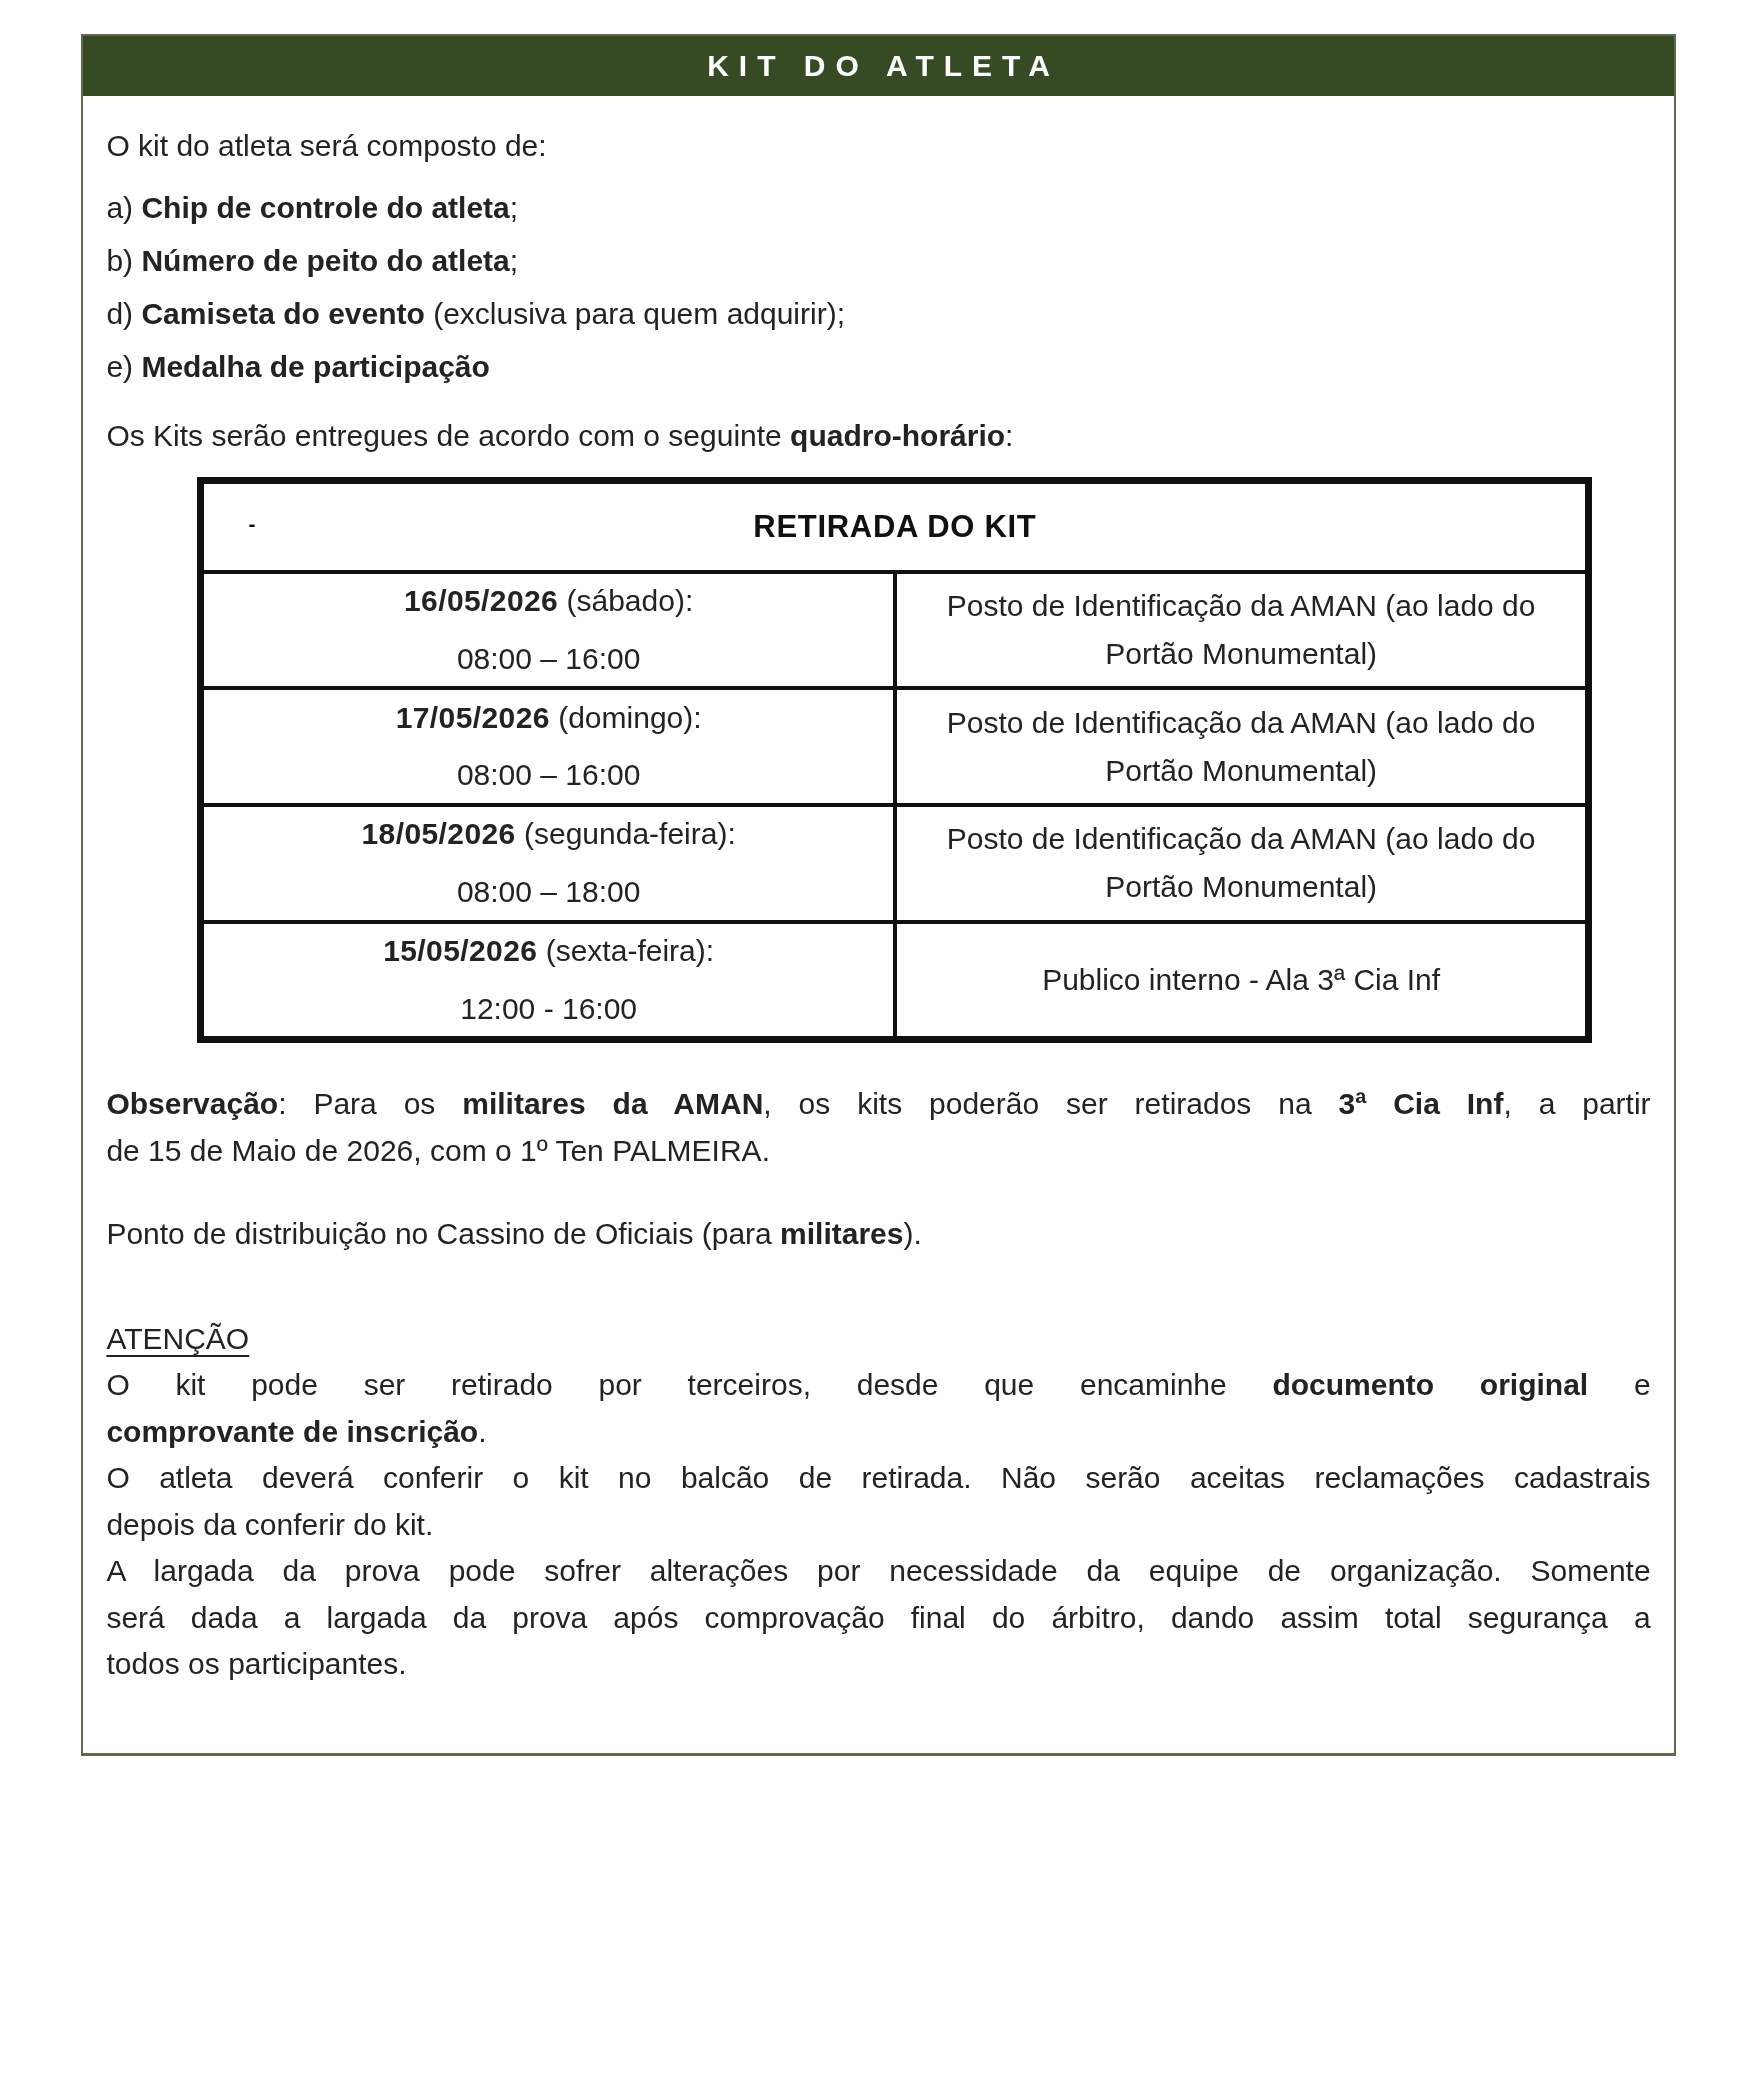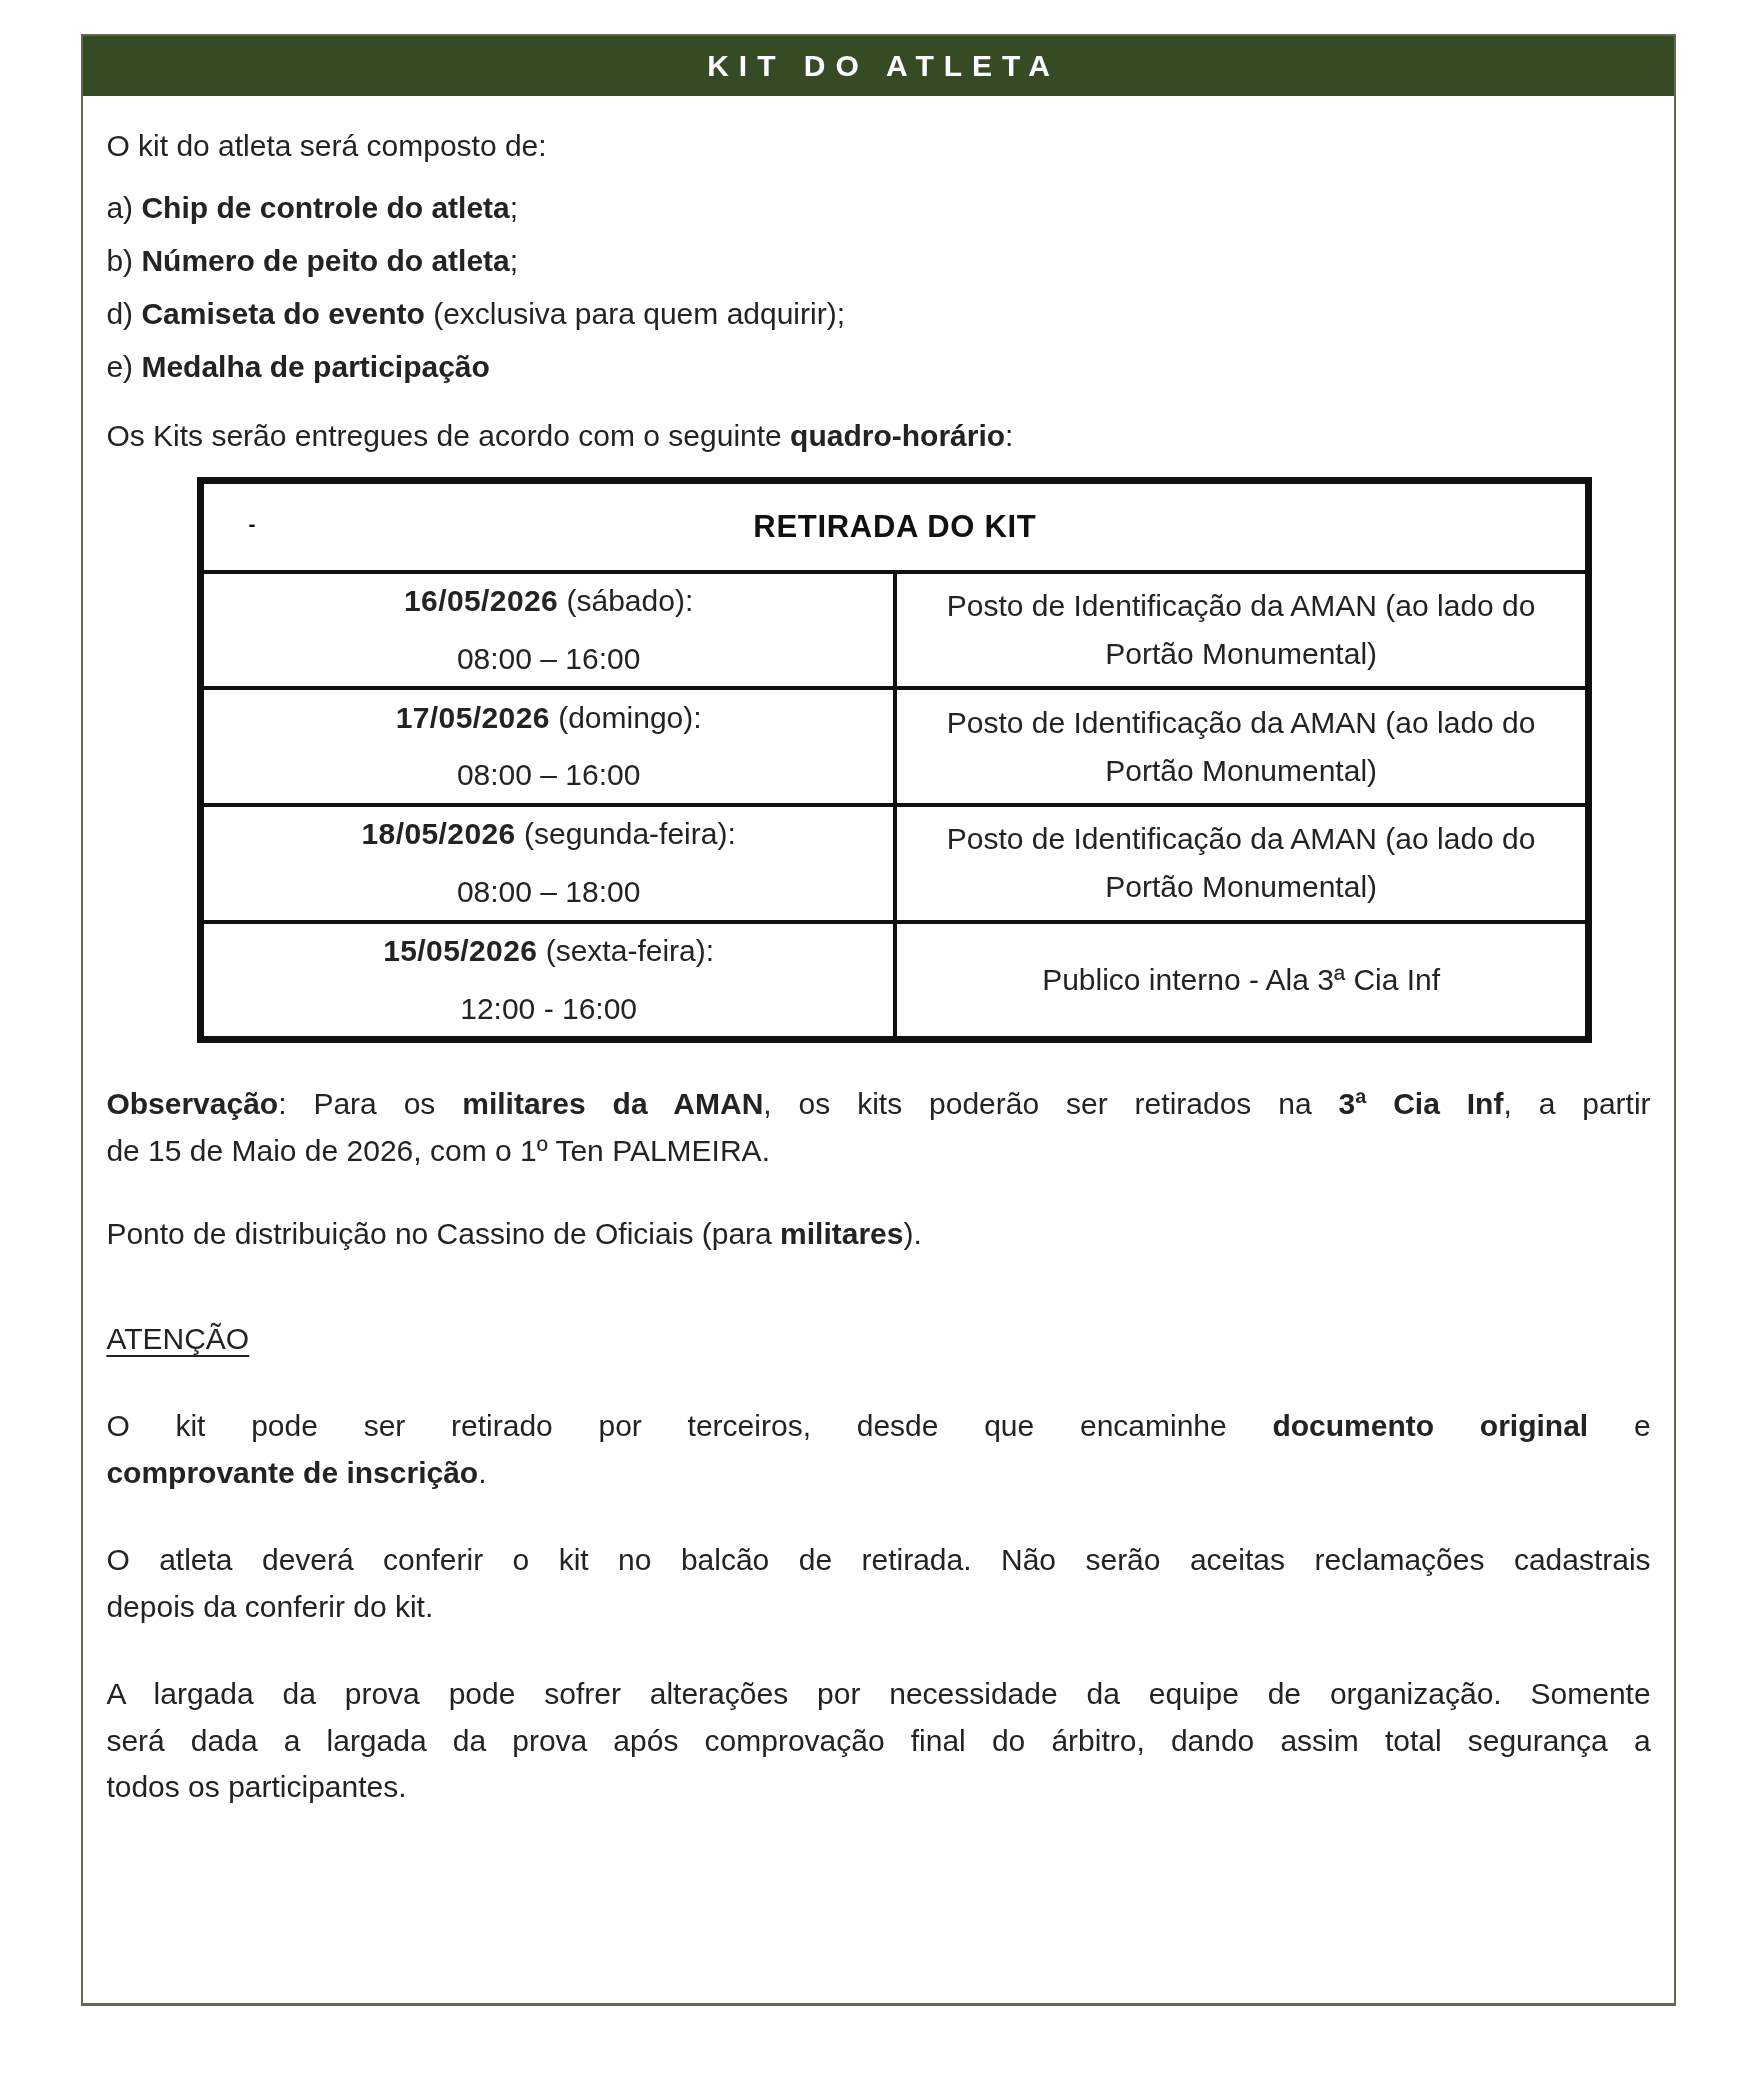--- a/index.html
+++ b/index.html
@@ -5,21 +5,21 @@
   html,body { margin:0; padding:0; }
   body {
     width:1758px; height:2087px; position:relative;
     background:#ffffff;
     font-family:"Liberation Sans", sans-serif;
     color:#222222;
     -webkit-font-smoothing:antialiased;
   }
   .frame {
     position:absolute; left:81px; top:34px;
-    width:1595px; height:1972px;
+    width:1595px; height:1722px;
     border:2.1px solid #5f6b51; border-bottom-width:3.5px;
     background:#ffffff; box-sizing:border-box;
   }
   .titlebar {
     height:60px; background:#364a24;
     display:flex; align-items:center; justify-content:center;
   }
   .titlebar .title {
     color:#ffffff; font-weight:bold; font-size:30px;
     letter-spacing:10px; text-indent:10px;
@@ -49,21 +49,21 @@
   td.td-date .time { text-align:center; margin-top:11.3px; }
   td.td-date b { letter-spacing:0.4px; }
   td.td-loc { vertical-align:middle; text-align:center; padding:7px 24px; line-height:1.6; box-sizing:border-box; }
 
   .obs { margin-top:38px; }
   .ponto { margin-top:37px; }
   .atencao-heading {
     margin-top:58px; font-weight:normal;
     text-decoration:underline; text-decoration-thickness:2.1px; text-underline-offset:5.7px;
   }
-  .att-p { margin-top:41px; }
+  .att-p { }
 </style>
 </head>
 <body>
 
 <div class="frame">
 
   <div class="titlebar">
     <span class="title">KIT DO ATLETA</span>
   </div>
 

